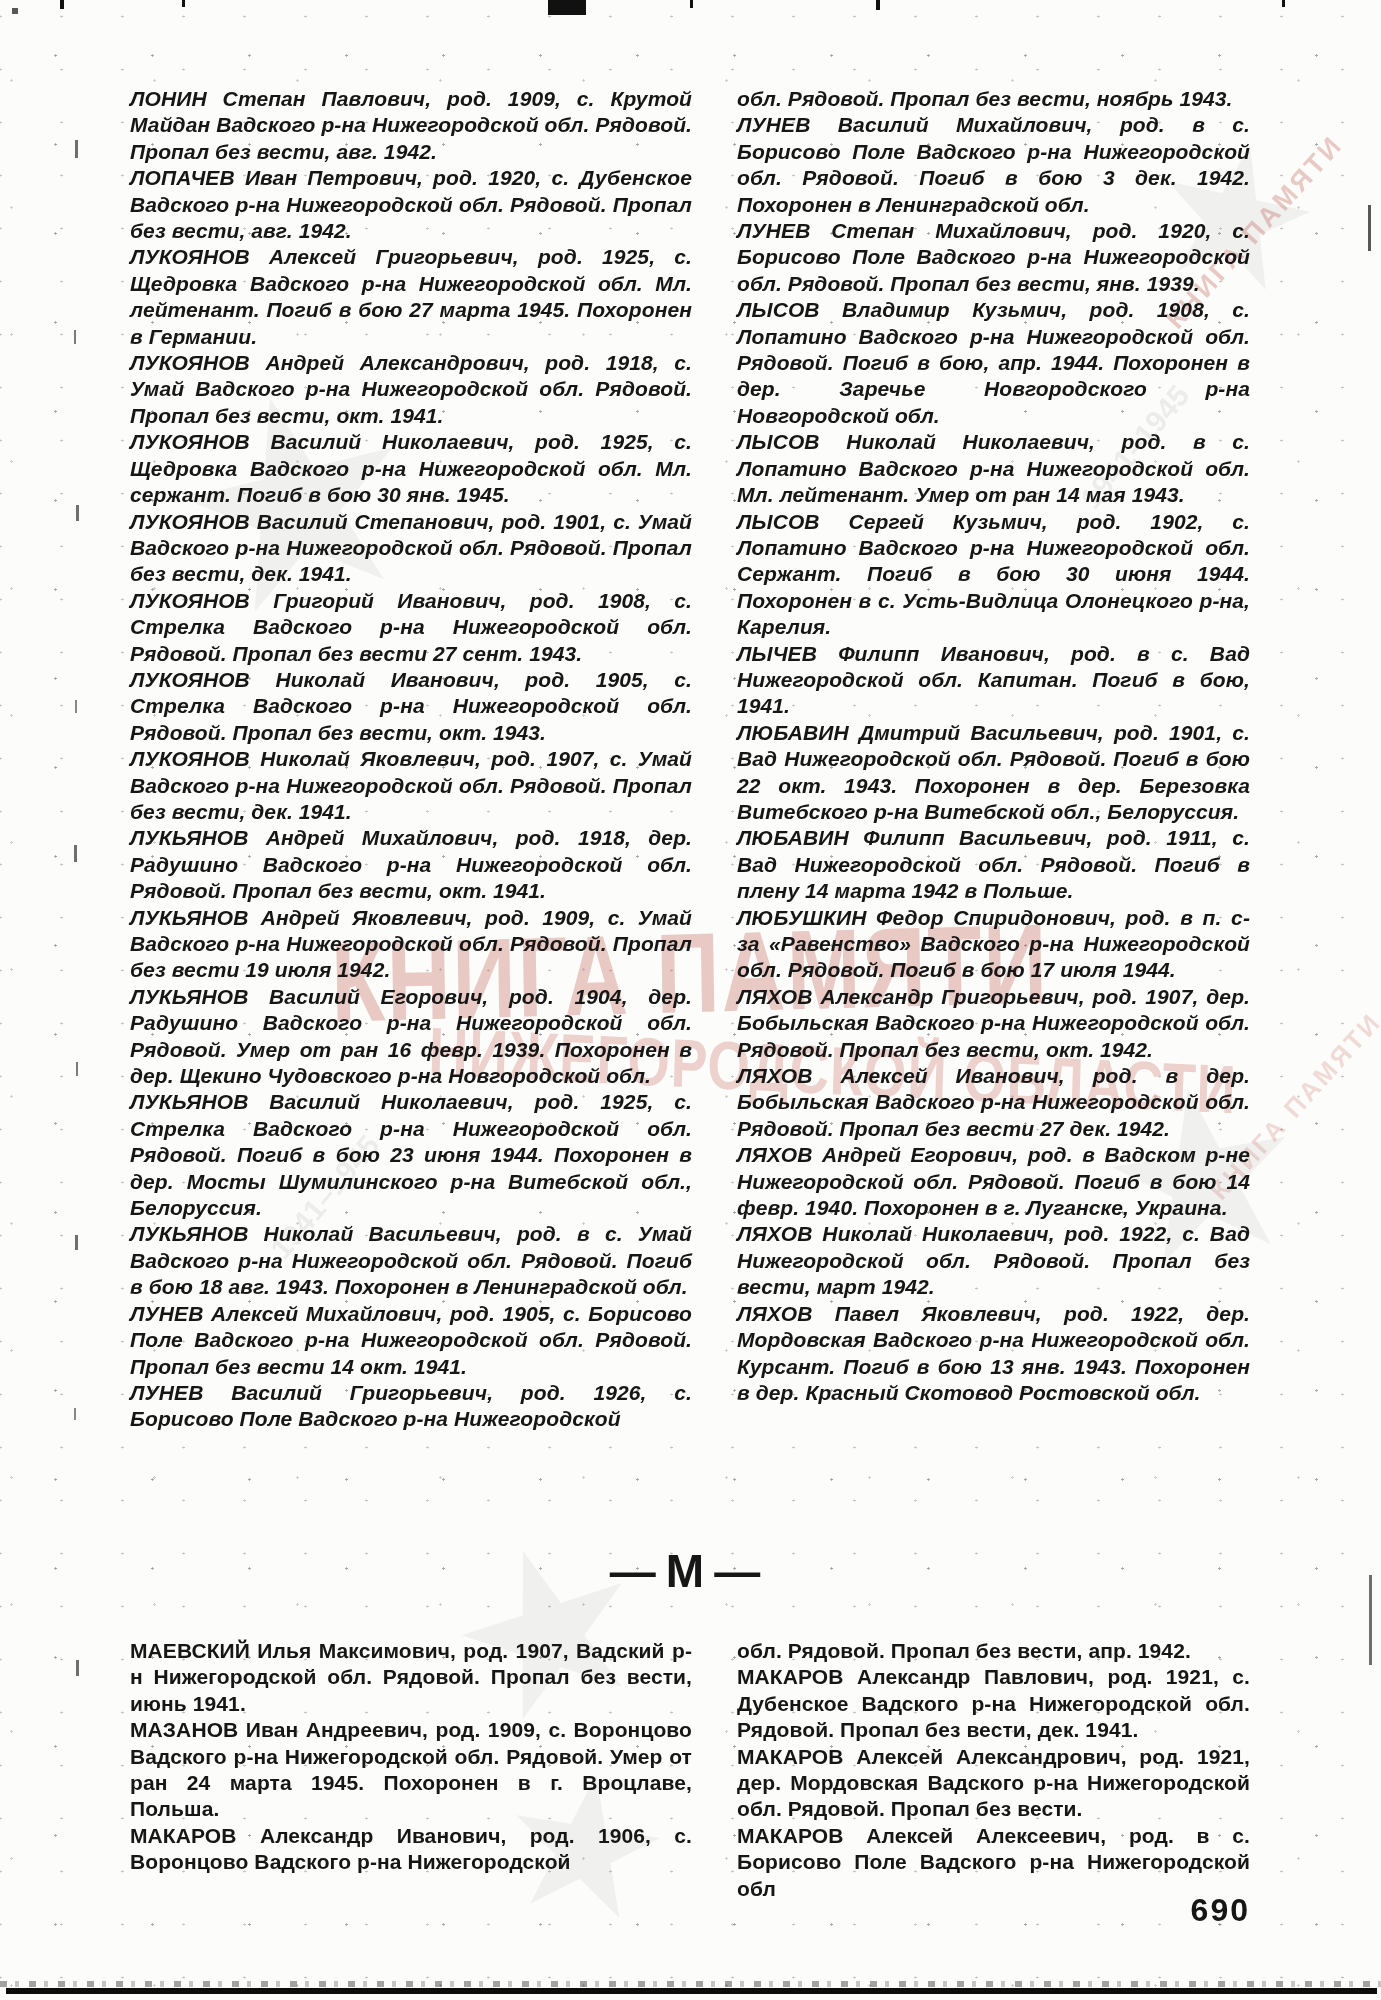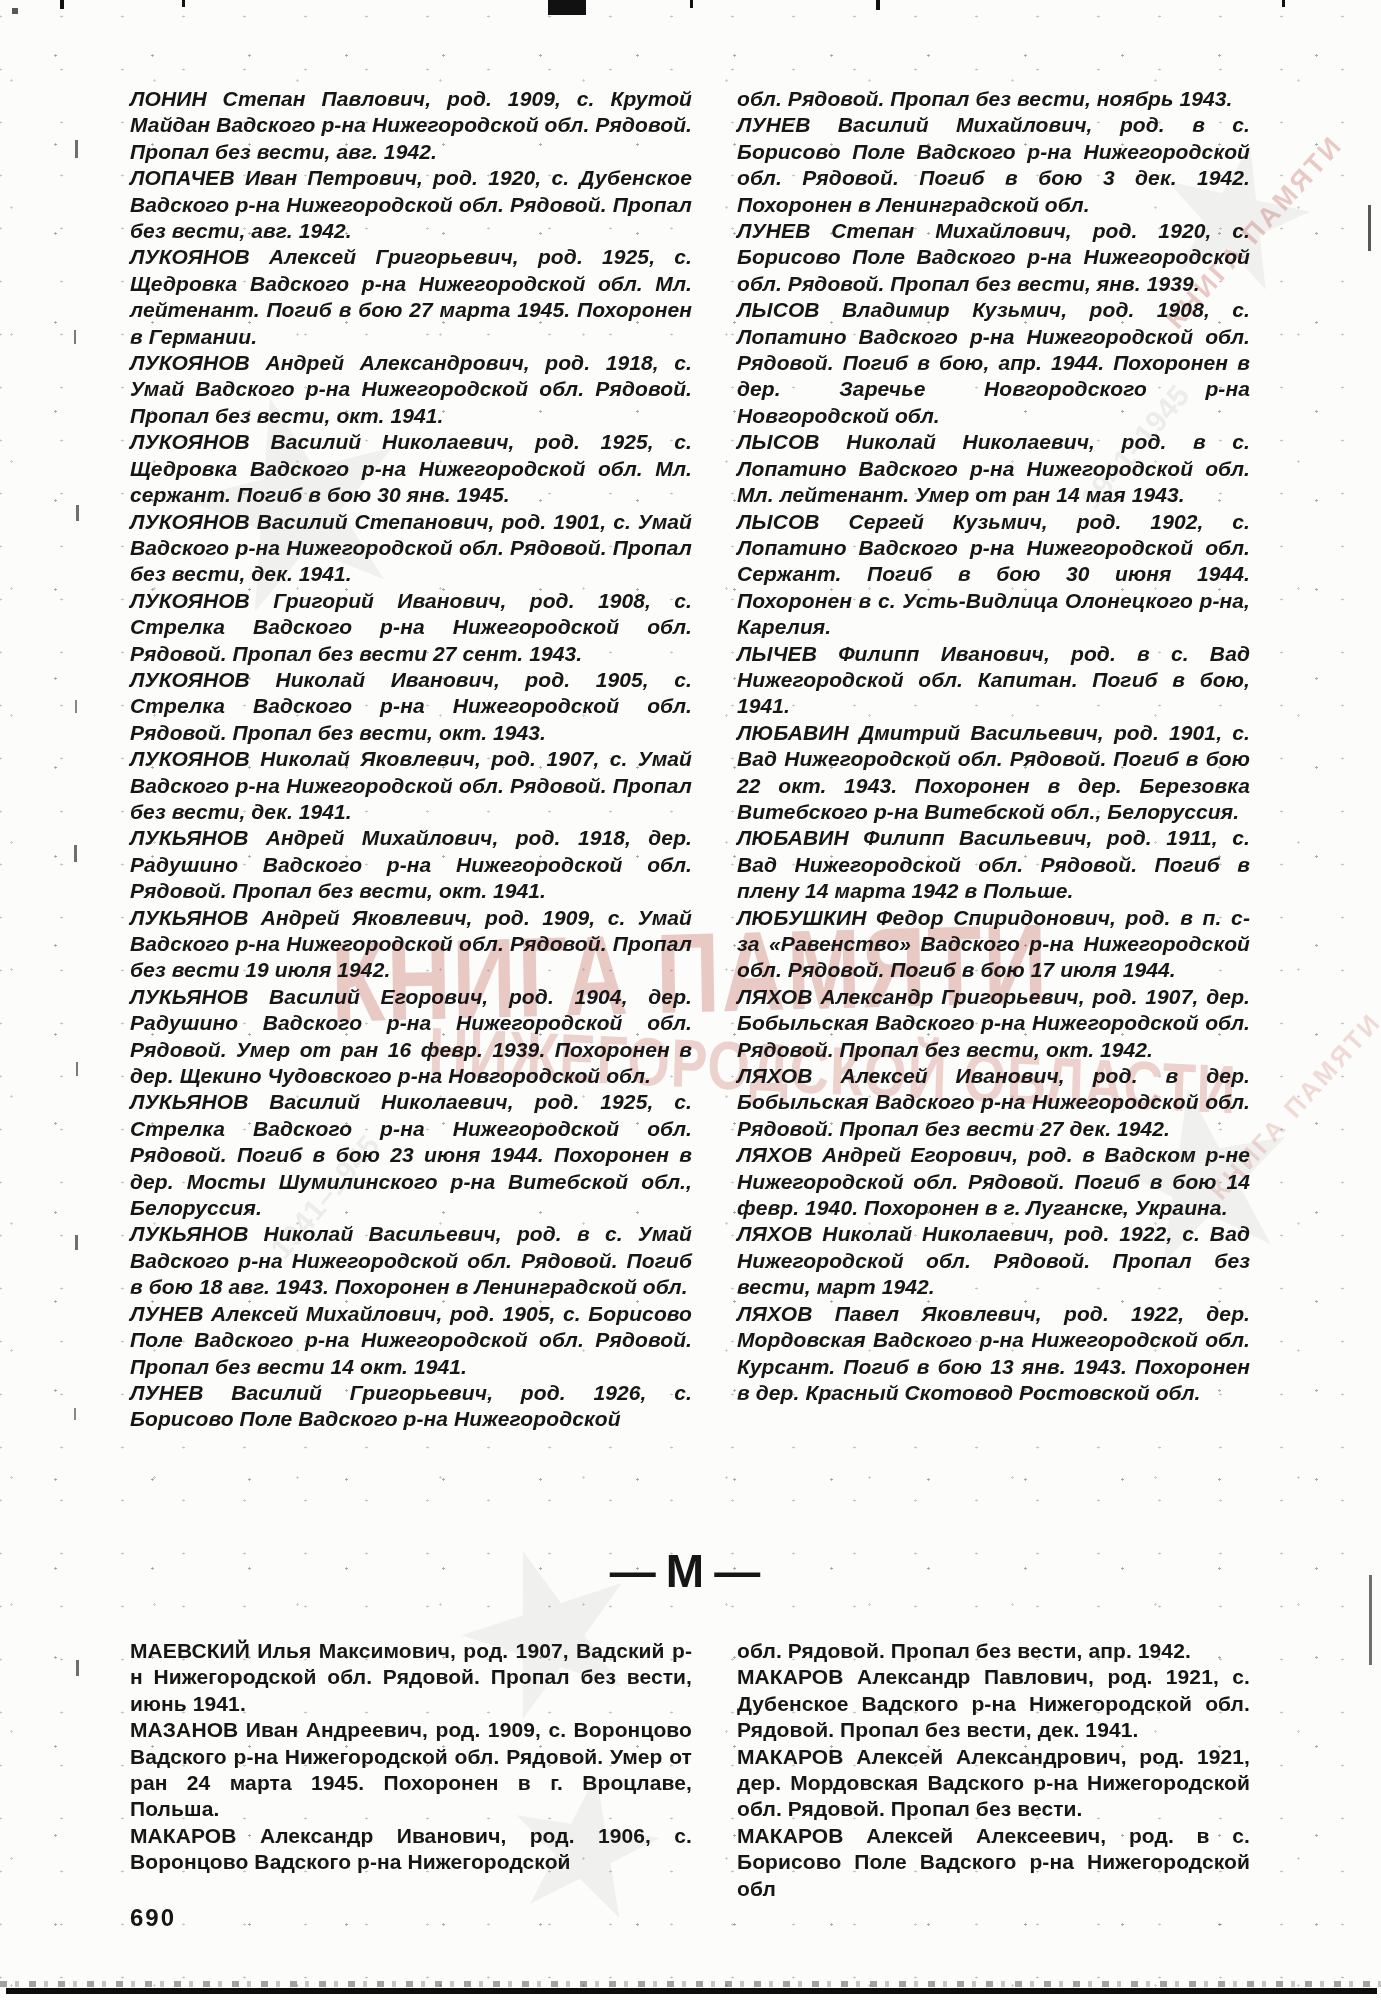--- a/index.html
+++ b/index.html
@@ -23,22 +23,22 @@
   .col p{margin:0;}
   .colL{left:130px;width:562px;}
   .colR{left:737px;width:513px;}
   .sec-l-left,.sec-l-right{top:86px;font-style:italic;}
   .sec-m-left,.sec-m-right{top:1638px;}
   .sec-header{
     position:absolute;top:1544px;left:130px;width:1120px;margin:0;
     text-align:center;font-size:46px;font-weight:700;letter-spacing:10px;
   }
   .page-number{
-    position:absolute;top:1892px;left:130px;width:1120px;text-align:left;
-    font-size:24px;font-weight:700;letter-spacing:2px;margin-top:12px;
+    position:absolute;top:1892px;left:130px;width:1120px;text-align:right;
+    font-size:32px;font-weight:700;letter-spacing:2px;
   }
   
   .wm{position:absolute;pointer-events:none;white-space:nowrap;font-weight:700;}
   .wm-red-main{
     left:330px;top:918px;font-size:96px;color:rgba(189,84,72,.30);
     transform:scale(.92,1.18) rotate(-1.2deg);transform-origin:left top;letter-spacing:2px;
   }
   .wm-red-sub{
     left:430px;top:1012px;font-size:62px;color:rgba(189,84,72,.26);
     transform:scale(.88,1.1) rotate(2.2deg);transform-origin:left top;letter-spacing:1px;

